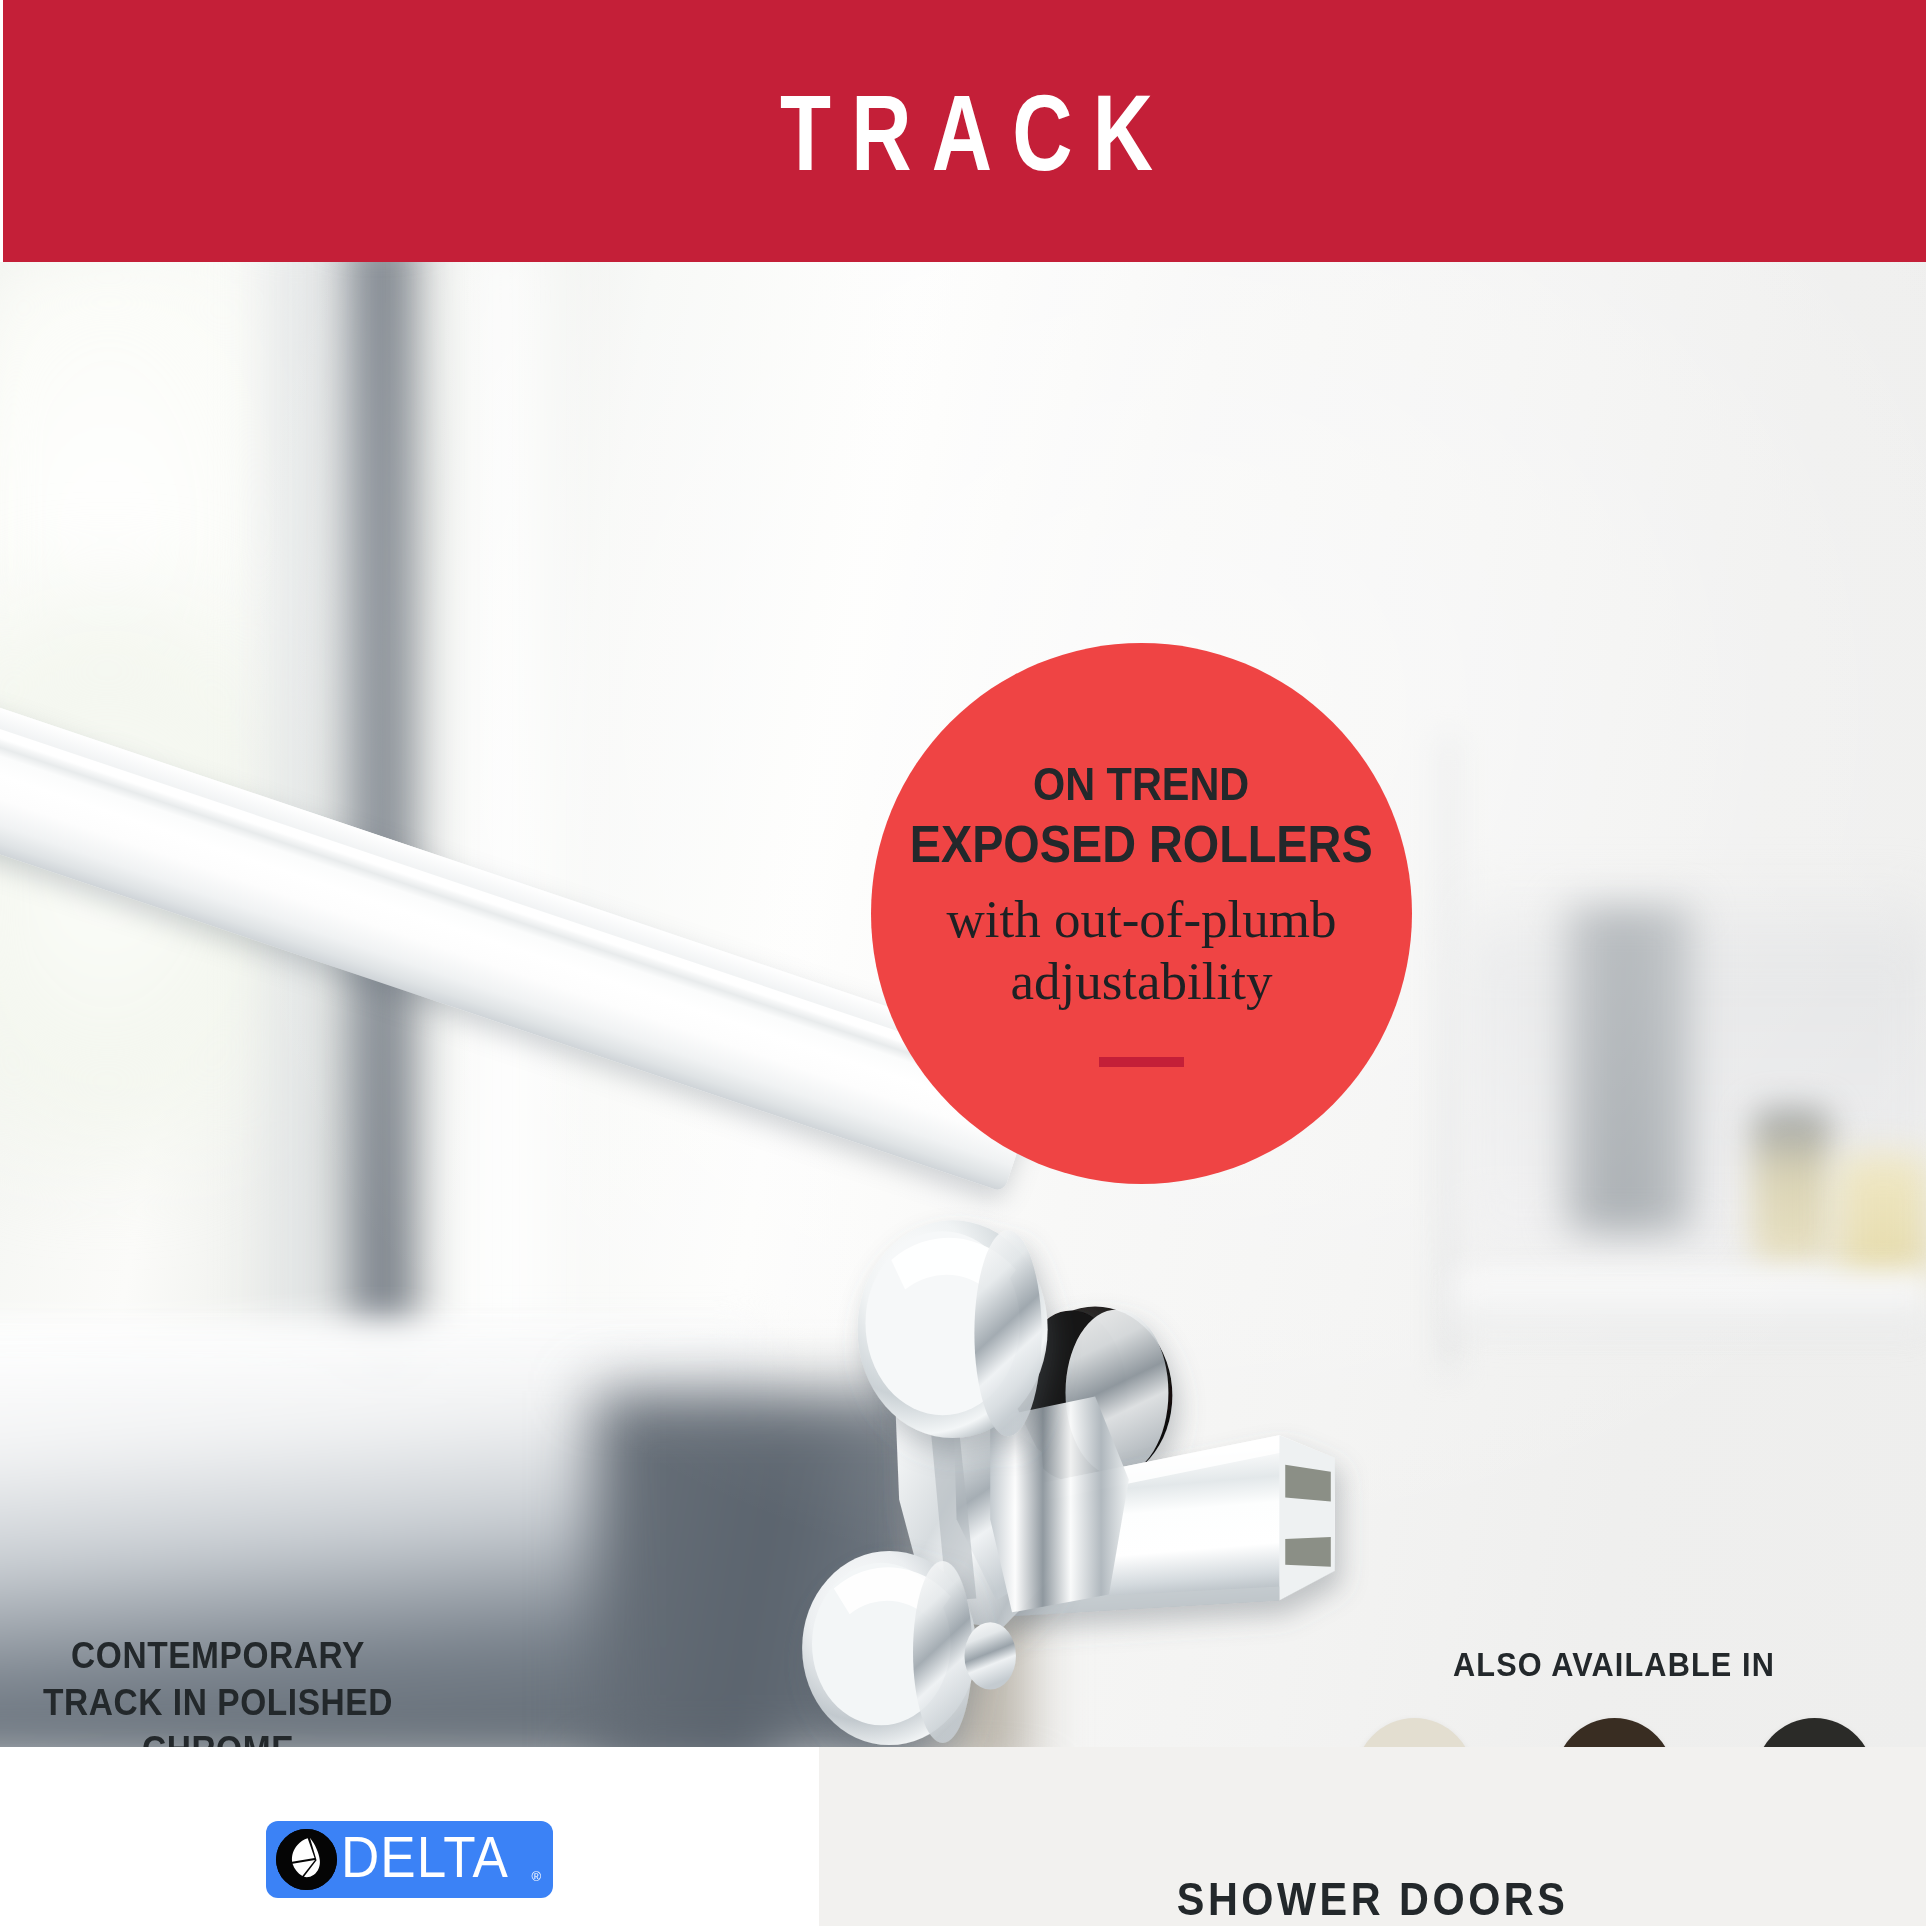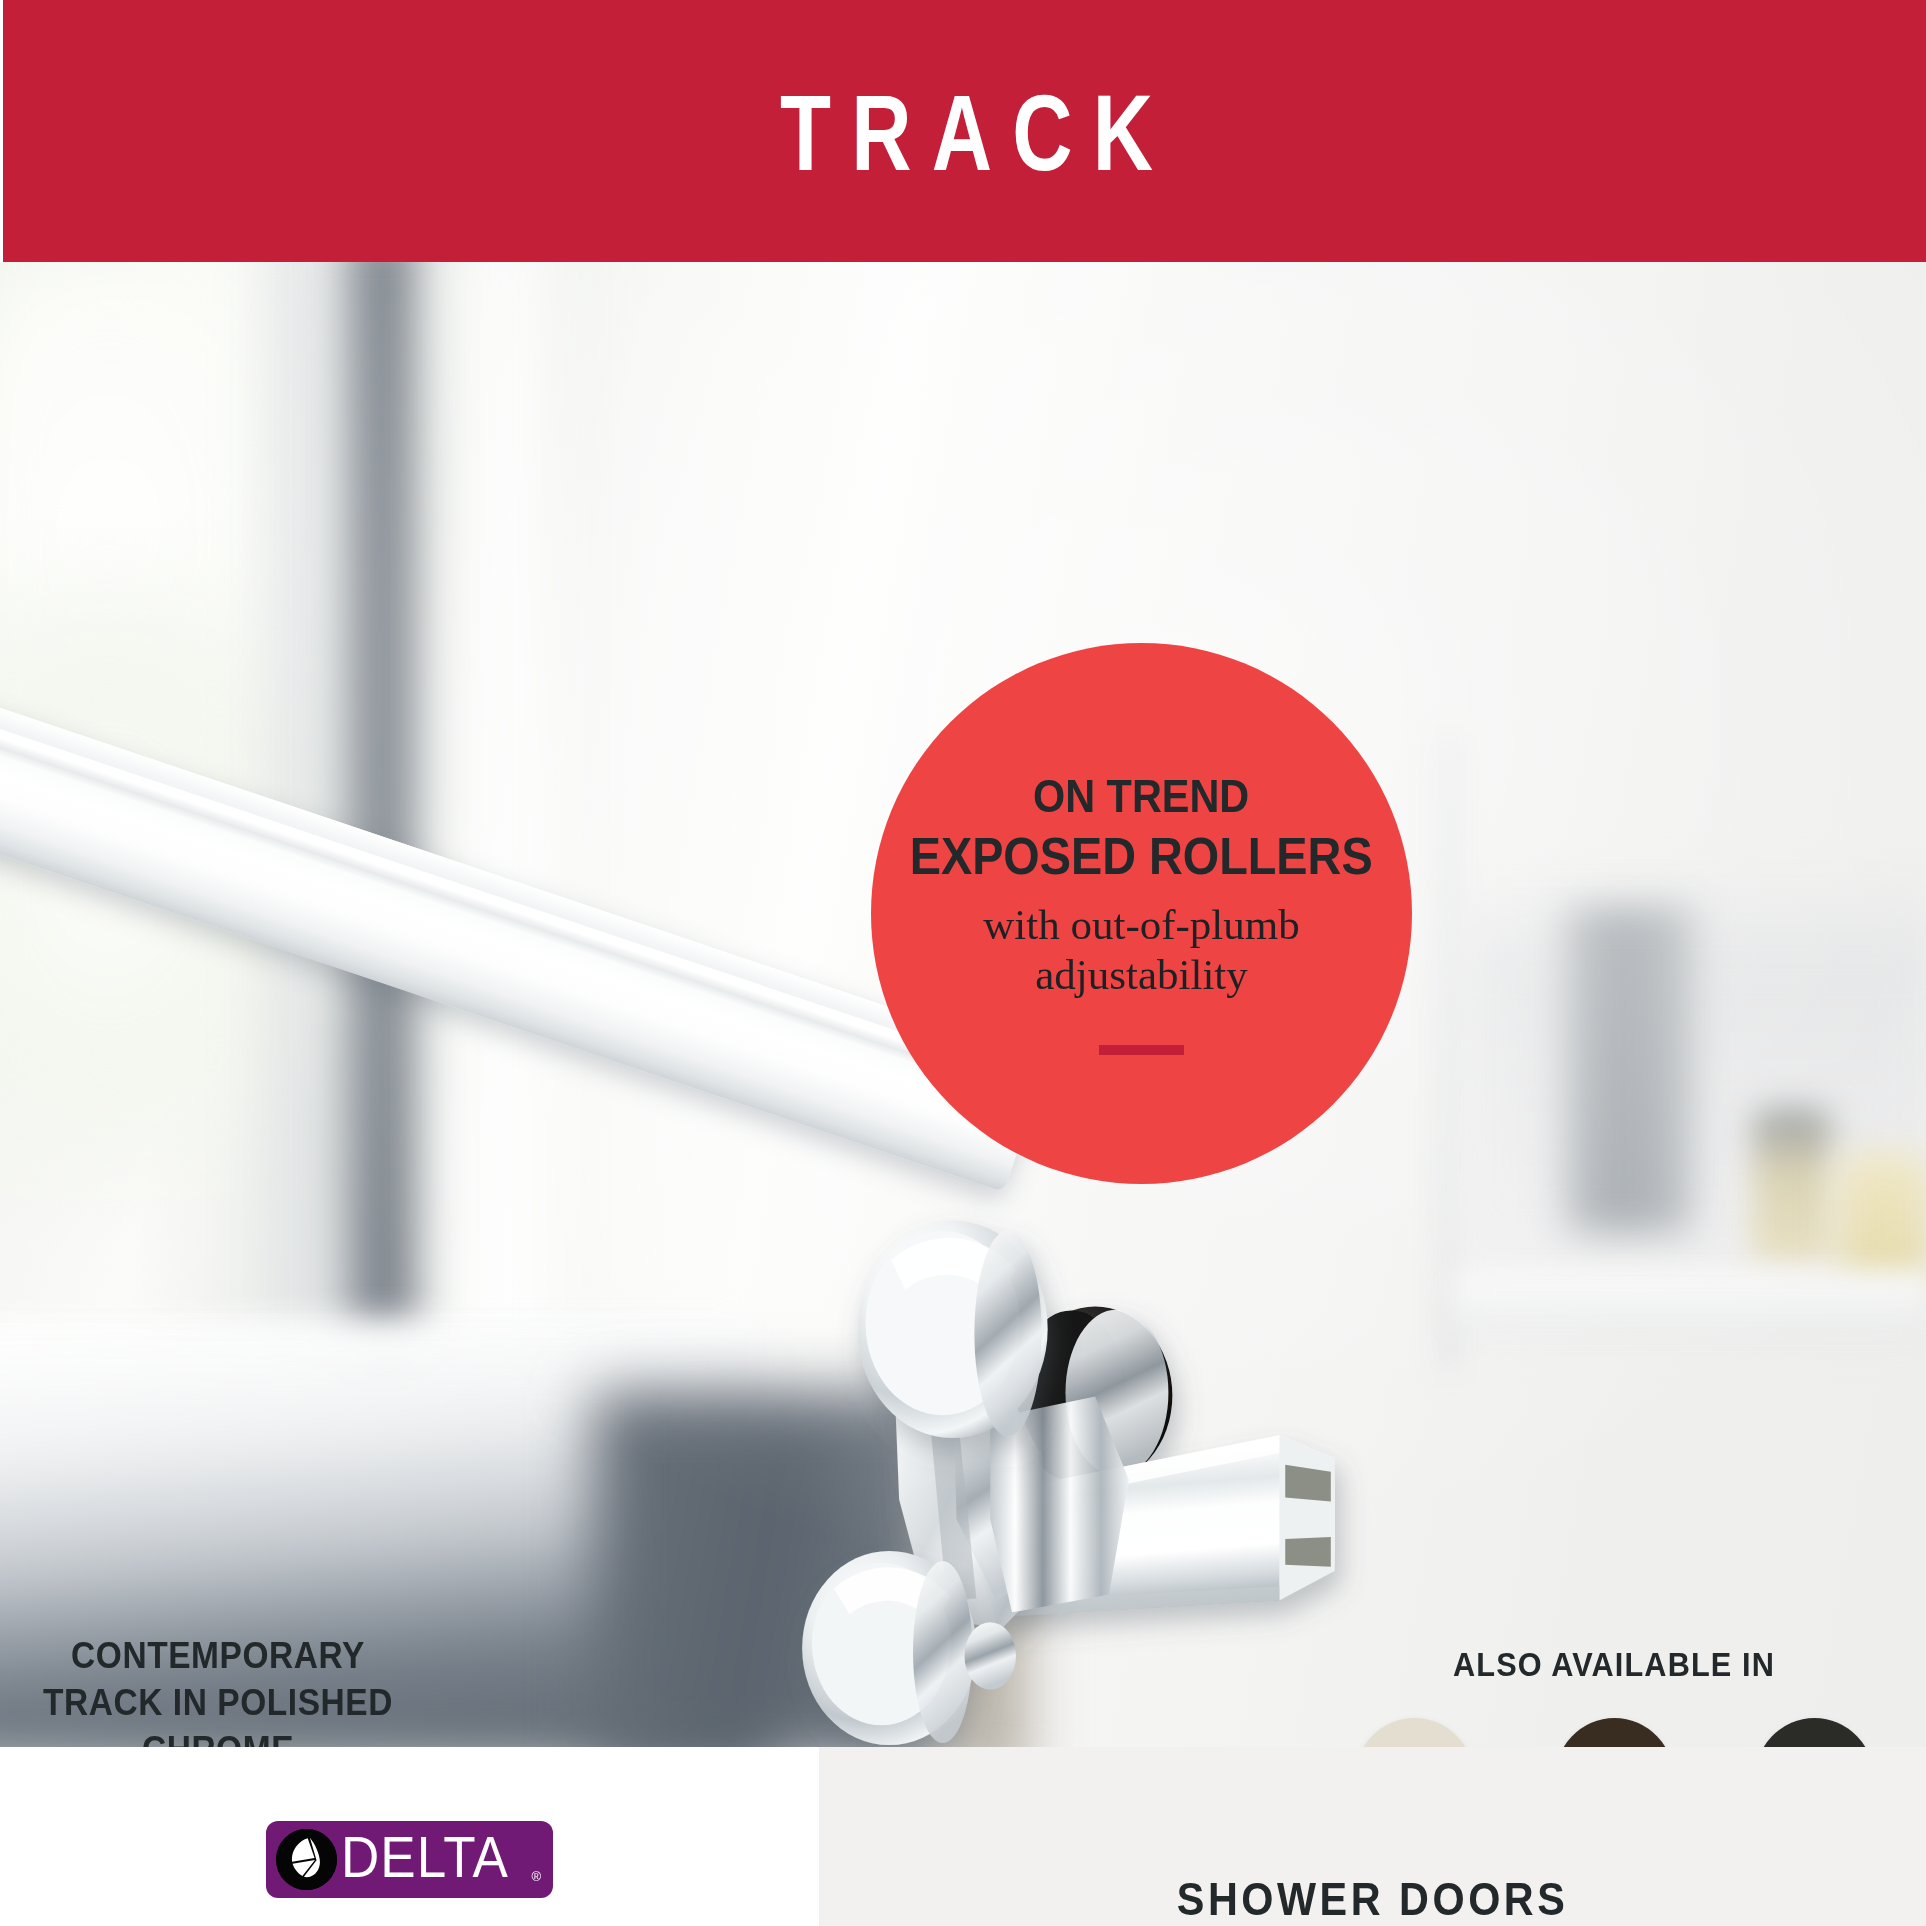--- a/index.html
+++ b/index.html
@@ -186,21 +186,21 @@
     text-align:center;
     line-height:1.06;
     transform:scaleX(.90);
     white-space:nowrap;
   }
   .callout-h1{font-size:46px;margin-bottom:8px;}
   .callout-h2{font-size:52px;margin-bottom:16px;}
   .callout-sub{
     color:#1d2124;
     font-family:"Liberation Serif", serif;
-    font-size:43px;
+    font-size:53px;
     line-height:1.18;
     text-align:center;
     font-weight:400;
   }
   .callout-rule{
     width:85px;height:10px;background:#c41f38;margin-top:44px;
   }
 
   
   .caption-left{
@@ -457,21 +457,21 @@
           <div class="swatch-dot" style="background: rgb(43, 43, 40);"></div>
 
         </div>
 
       </div>
     </div>
   </div>
 
   <div class="footer">
     <div class="footer-left" style="background: rgb(255, 255, 255);">
-      <div class="delta-logo" style="background: #701a75; margin-top: 45px;">
+      <div class="delta-logo" style="background: #3b82f6; margin-top: 45px;">
         <div class="delta-mark">
           <svg viewBox="0 0 62 62" width="61" height="61">
             <circle cx="31" cy="31" r="31" fill="#050505"></circle>
             <path d="M34.5 9 C40 16 43.5 24 44.5 31.5 C45.2 37.5 43 43 38.5 46.5 C35 49 31 49.6 28.4 48.6 L41.2 31.8 Z" fill="#ffffff"></path>
             <path d="M26.8 47.8 C22 45.2 18.5 40.6 16.8 35.4 L39.6 31.4 Z" fill="#ffffff"></path>
             <path d="M16.4 33.2 C15.6 27 17.6 20.8 21.8 16.2 C24.6 13 28.4 10.6 32.2 9.4 L39.2 29.6 Z" fill="#ffffff"></path>
           </svg>
         </div>
         <div class="delta-wordmark">DELTA</div>
         <div class="delta-reg">®</div>

